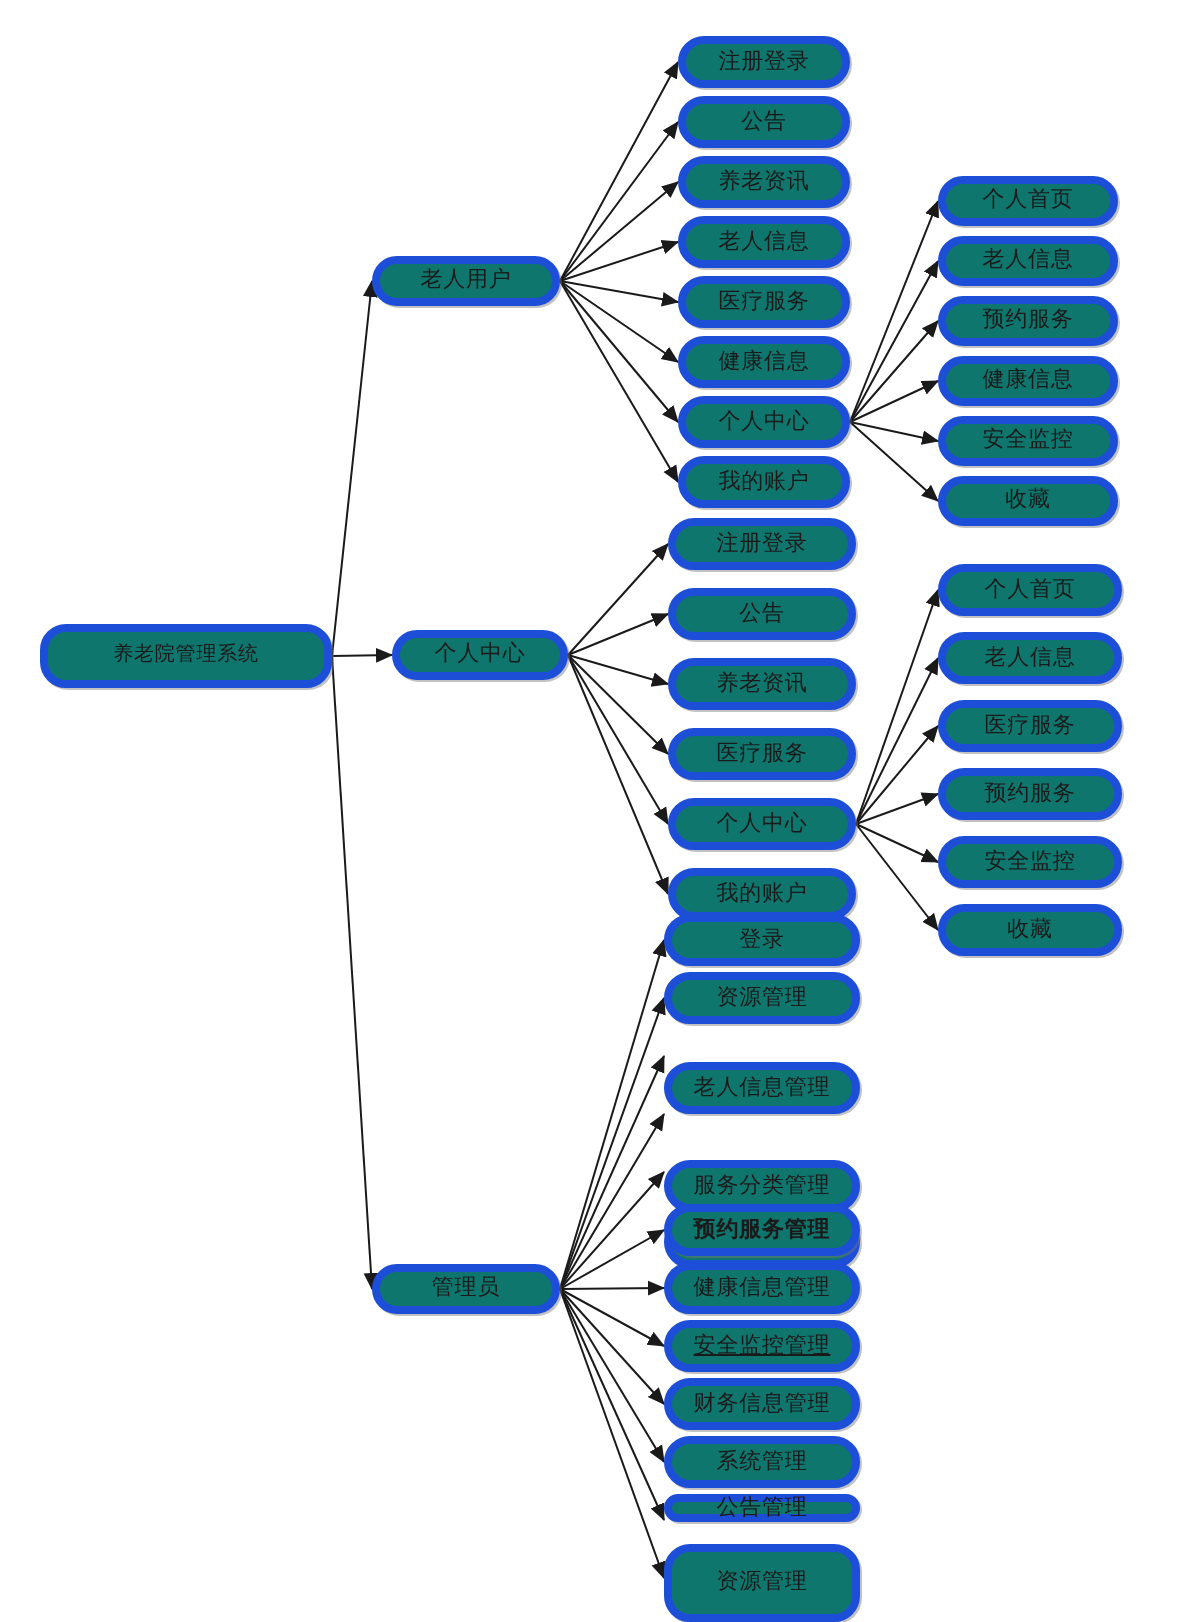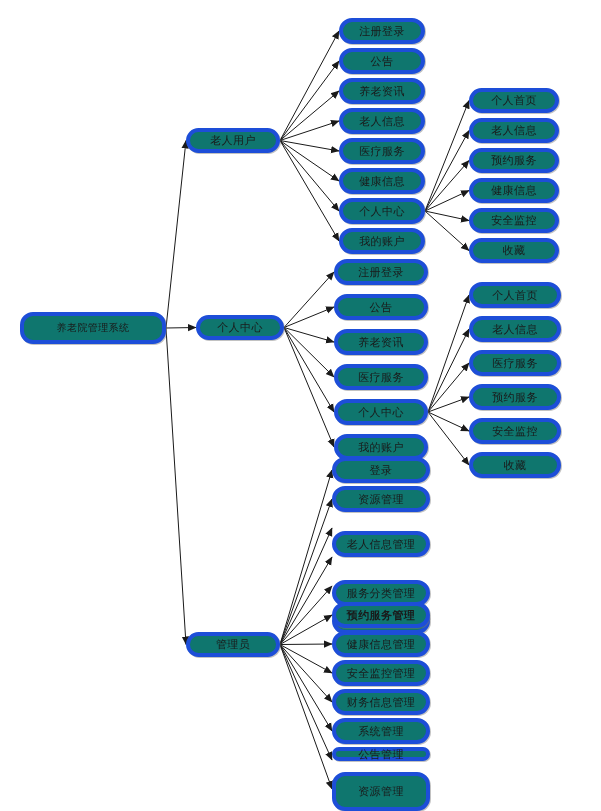--- a/index.html
+++ b/index.html
@@ -132,19 +132,19 @@
       <div class="node" style="left: 469px; top: 384px; width: 92px; height: 26px;">预约服务</div>
       <div class="node" style="left: 469px; top: 418px; width: 92px; height: 26px;">安全监控</div>
       <div class="node" style="left: 469px; top: 452px; width: 92px; height: 26px;">收藏</div>
       <div class="node" style="left: 332px; top: 457px; width: 98px; height: 26px;">登录</div>
       <div class="node" style="left: 332px; top: 486px; width: 98px; height: 26px;">资源管理</div>
       <div class="node" style="left: 332px; top: 515px; width: 98px; height: 26px; margin-top: 16px;">老人信息管理</div>
       <div class="node" style="left: 332px; top: 544px; width: 98px; height: 26px; margin-top: 36px;">服务分类管理</div>
       <div class="node" style="left: 332px; top: 573px; width: 98px; height: 26px; margin-top: 35px;">医疗服务管理</div>
       <div class="node" style="left: 332px; top: 602px; width: 98px; height: 26px; font-weight: bold;">预约服务管理</div>
       <div class="node" style="left: 332px; top: 631px; width: 98px; height: 26px;">健康信息管理</div>
-      <div class="node" style="left: 332px; top: 660px; width: 98px; height: 26px;">安全监控管理</div>
+      <div class="node" style="left: 332px; top: 660px; width: 98px; height: 26px; text-decoration: underline;">安全监控管理</div>
       <div class="node" style="left: 332px; top: 689px; width: 98px; height: 26px;">财务信息管理</div>
       <div class="node" style="left: 332px; top: 718px; width: 98px; height: 26px;">系统管理</div>
       <div class="node" style="left: 332px; top: 747px; width: 98px; height: 14px;">公告管理</div>
       <div class="node" style="left: 332px; top: 772px; width: 98px; height: 39px;">资源管理</div>
     </div>
 </div>
 
 </body></html>

